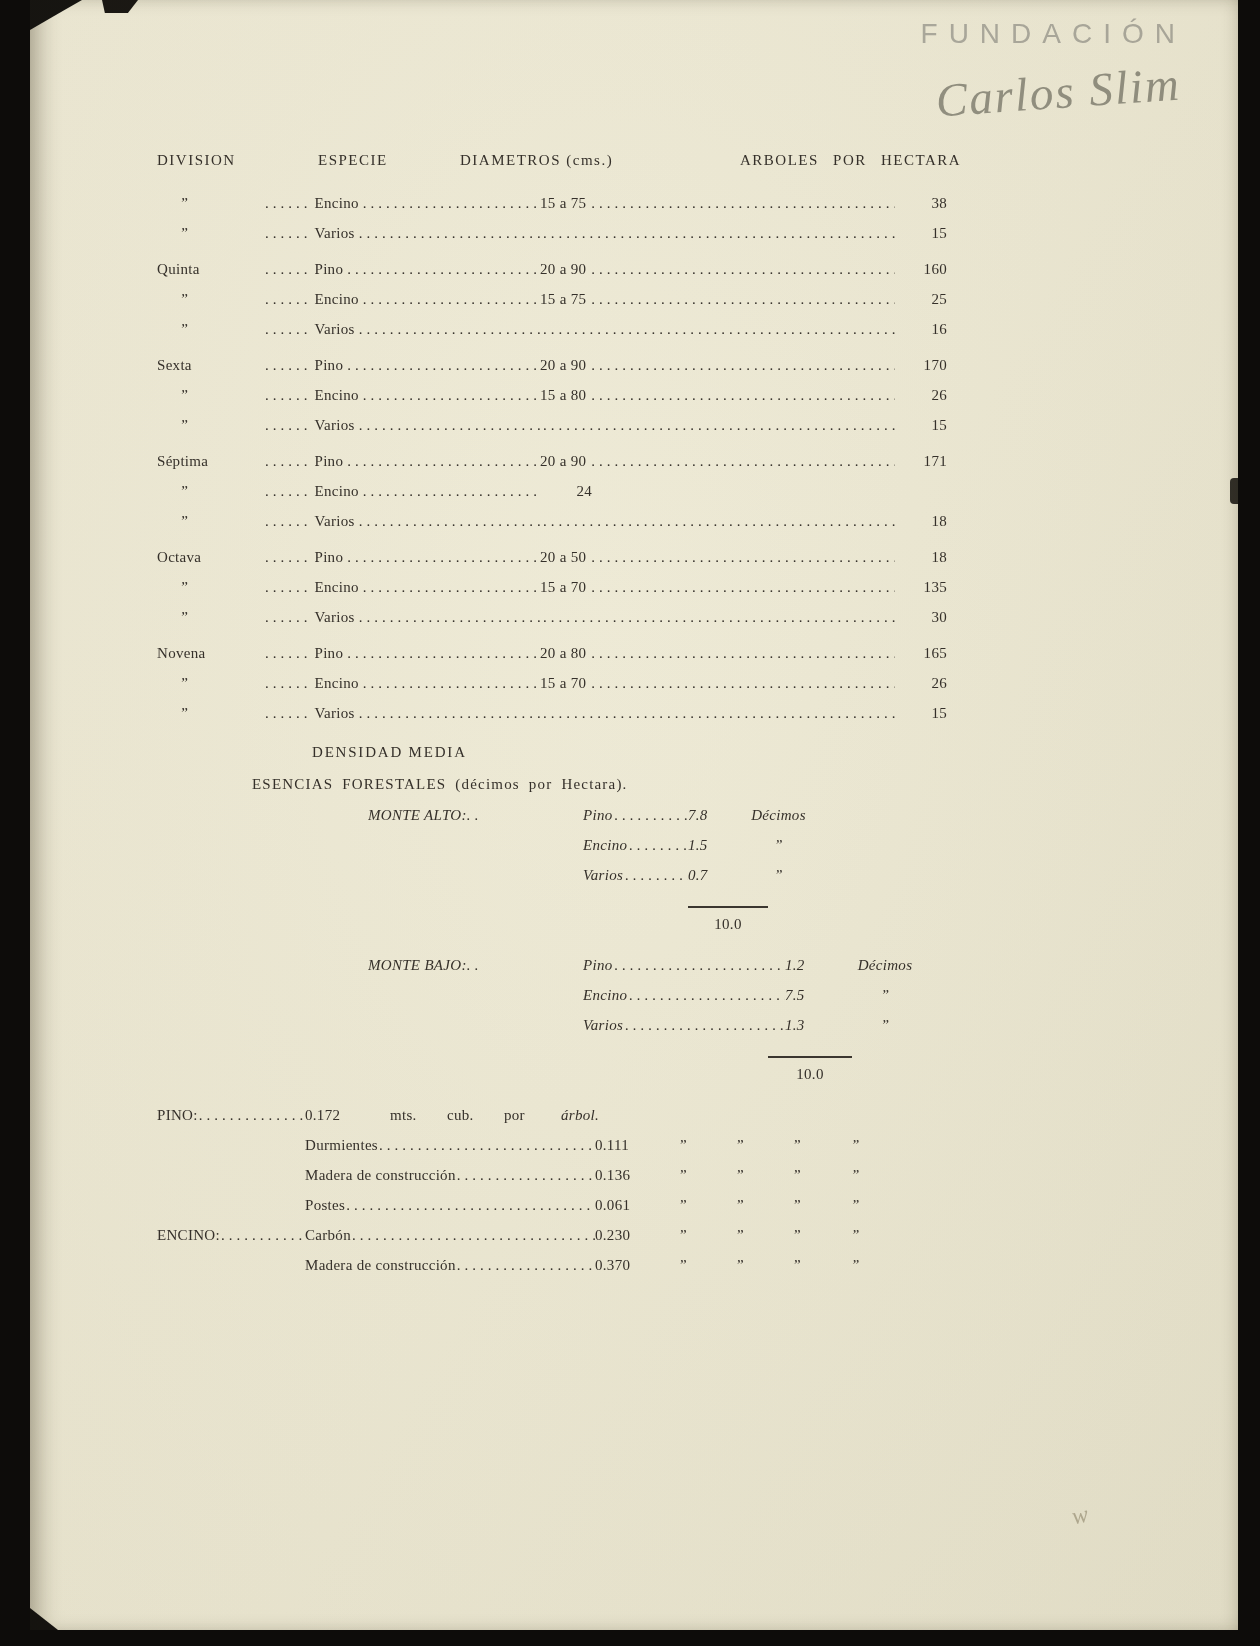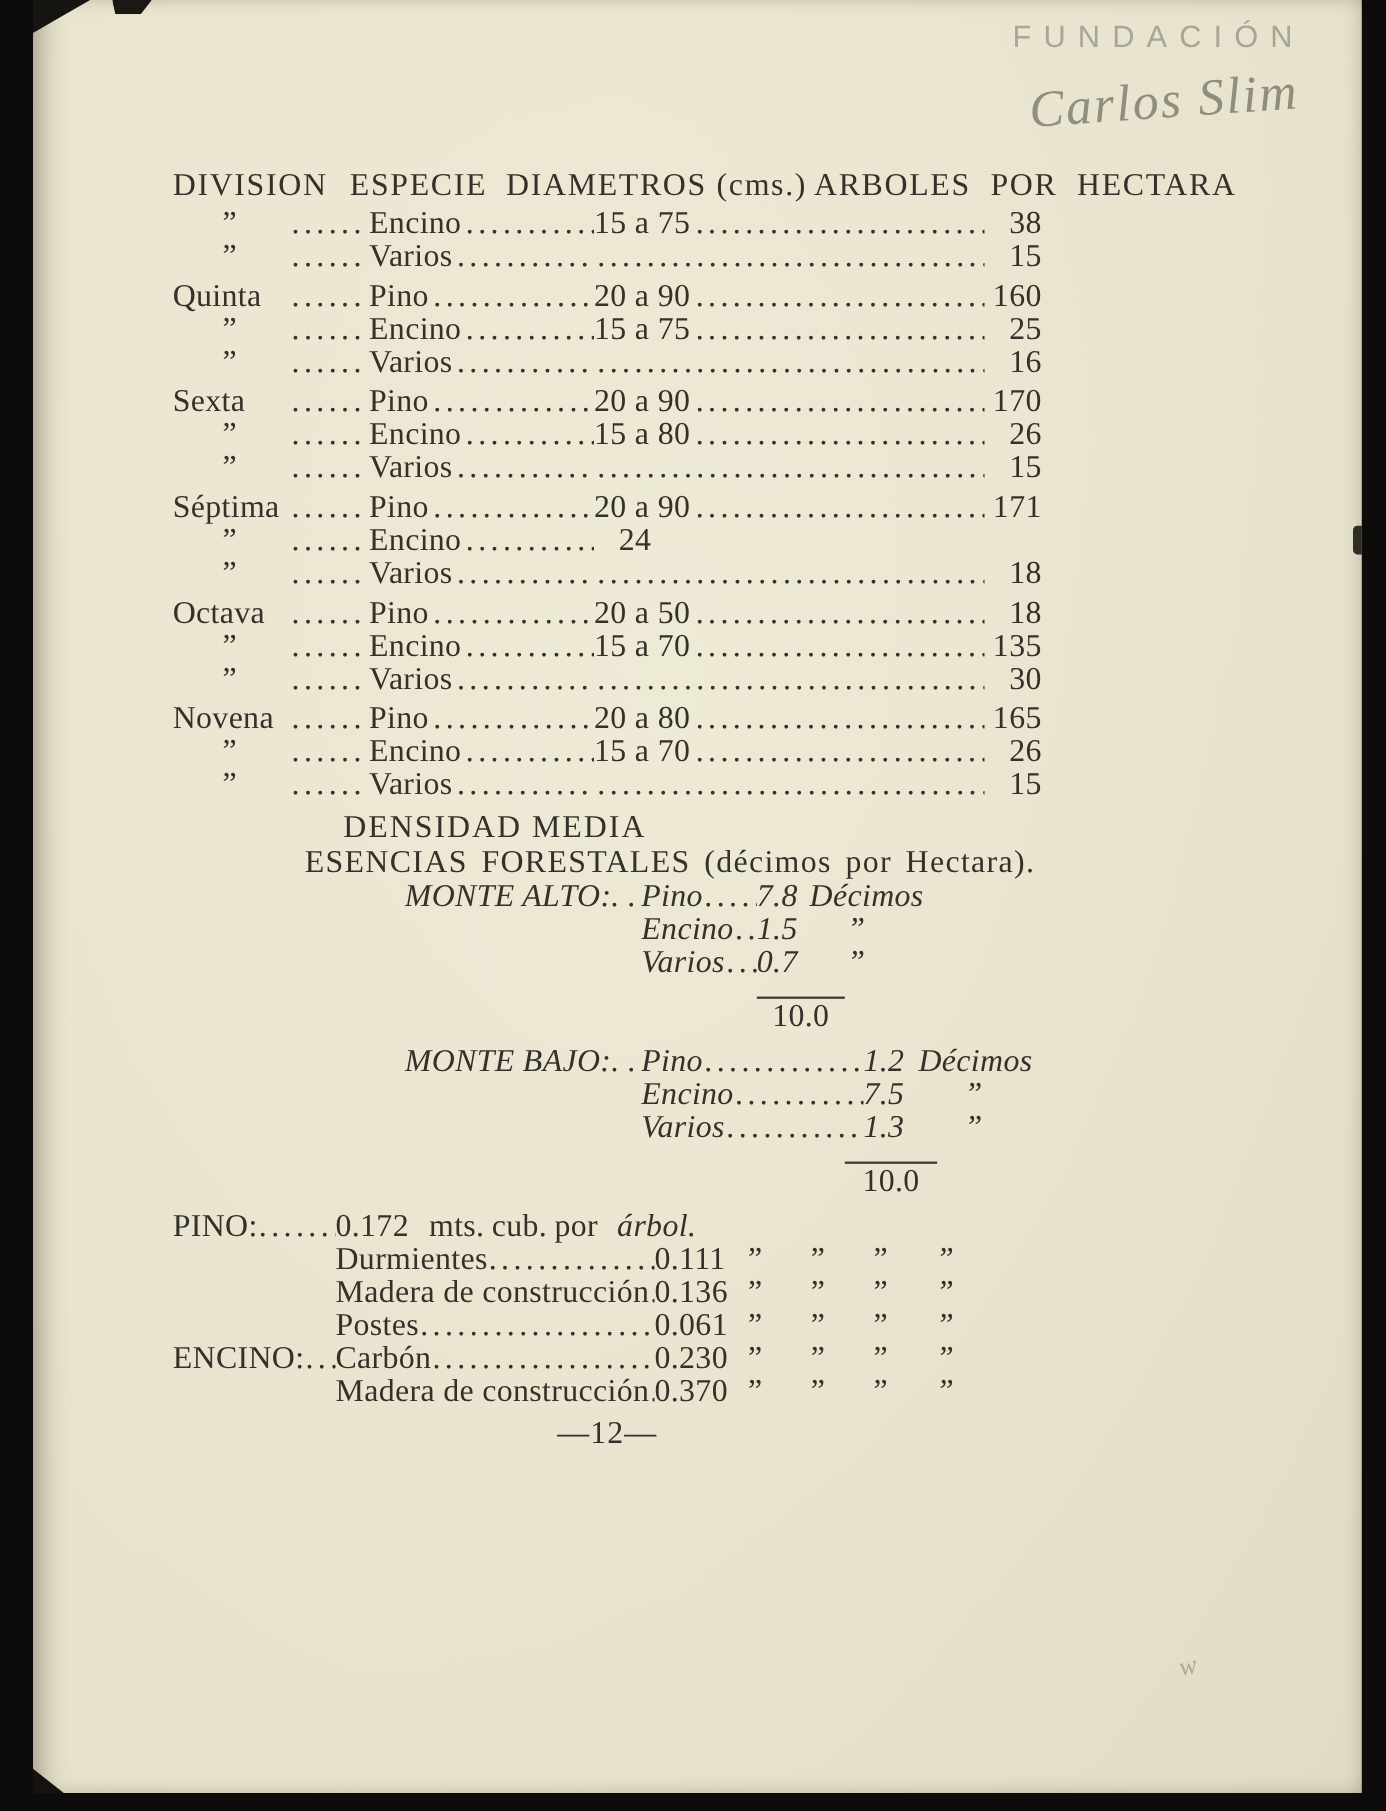--- a/index.html
+++ b/index.html
@@ -31,21 +31,21 @@
   
   .watermark { position:absolute; top:4px; right:52px; z-index:0; text-align:right; }
   .wm-line { font-size:35px; line-height:45px; letter-spacing:2px; color:#b4b1a2; }
   .wm-foundation { margin-top:14px; font-family:"Liberation Sans","DejaVu Sans",sans-serif;
         font-size:28px; letter-spacing:11px; color:#a9a79b; }
   .wm-signature { margin-top:6px; font-size:47px; font-style:italic; letter-spacing:2px;
         color:#8f8d7e; transform:rotate(-4deg); transform-origin:right center; padding-right:6px; }
 
   
   .content { position:absolute; left:127px; top:0; width:918px; z-index:1;
-        font-size:29px; color:#35302a; letter-spacing:.3px; }
+        font-size:15px; color:#35302a; letter-spacing:.3px; }
 
   .thead { margin-top:152px; position:relative; height:30px; white-space:nowrap; }
   .thead span { position:absolute; top:0; letter-spacing:1.5px; }
   .th-div { left:0; } .th-esp { left:161px; } .th-dia { left:303px; }
   .th-arb { left:583px; letter-spacing:2px; word-spacing:9px; }
 
   .tbody { margin-top:6px; width:790px; }
   .trow { display:flex; line-height:30px; white-space:nowrap; }
   .trow:nth-child(3n) { margin-top:6px; }
   .c-div { width:108px; white-space:pre; }
@@ -60,21 +60,21 @@
   .c-dia .t:not(:empty) { padding-right:2px; }
 
   .para { margin-top:8px; width:918px; line-height:31px; }
   .para .pline { text-align:justify; text-align-last:justify; }
   .para .pline:first-child { text-indent:76px; }
   .para .pline:last-child { text-align-last:left; }
   .para2 { margin-top:12px; line-height:30px; }
 
   .density { margin-top:0; }
   .d-title { margin-left:155px; line-height:32px; letter-spacing:1.8px; }
-  .d-subtitle { margin-left:120px; line-height:32px; letter-spacing:1.2px; word-spacing:4px; }
+  .d-subtitle { margin-left:95px; line-height:32px; letter-spacing:1.2px; word-spacing:4px; }
   .d-block { margin-left:211px; }
   .d-row { display:flex; line-height:30px; white-space:nowrap;font-style:italic; }
   .d-label { width:215px; overflow:hidden; }
   .d-name-cell { overflow:hidden; white-space:nowrap; }
   .d-name-cell::after {
       content:"......................................................................";
       letter-spacing:4px; padding-left:2px; }
   .ma .d-name-cell { width:105px; } .mb .d-name-cell { width:202px; }
   .ma .d-val { width:48px; } .mb .d-val { width:50px; }
   .ma .d-unit { width:85px; text-align:center; } .mb .d-unit { width:100px; text-align:center; }
@@ -355,16 +355,15 @@
         <span class="f-cat"><span class="t"></span></span>
         <span class="f-item"><span class="t">Madera de construcción</span></span>
         <span class="f-val">0.370</span>
         <span class="f-unit">”</span>
         <span class="f-unit">”</span>
         <span class="f-unit">”</span>
         <span class="f-unit f-unit-last">”</span>
       </div>
       </div>
 
-    <div class="page-number">—12—</div>
 
   </div>
 </div>
 
 </body></html>

